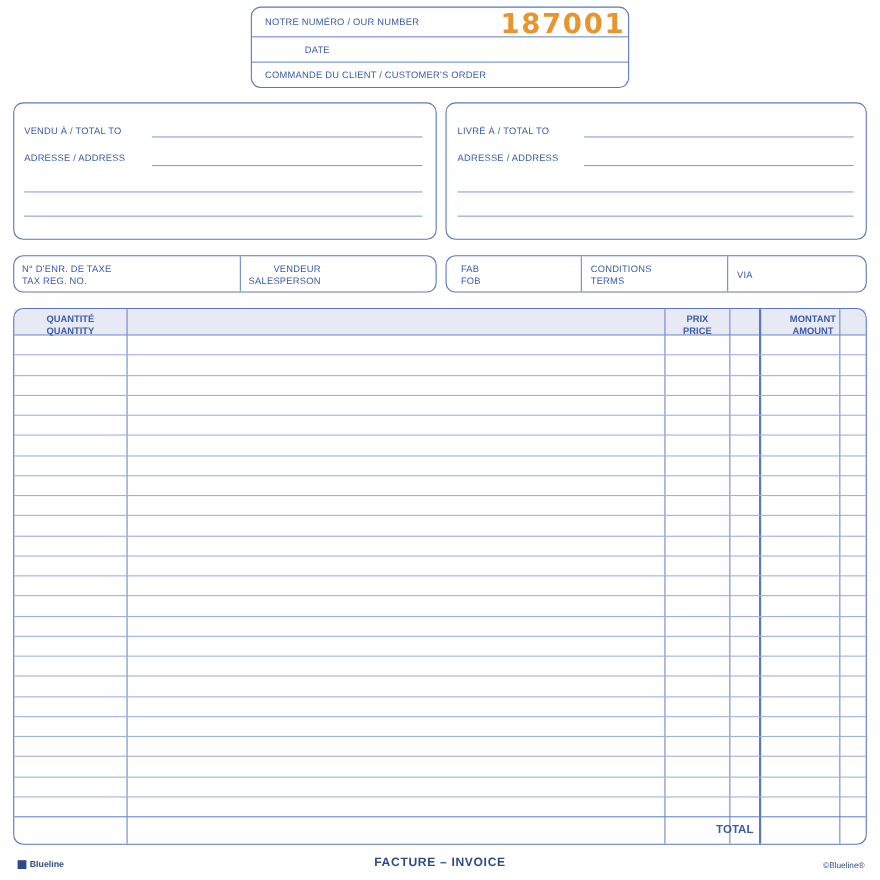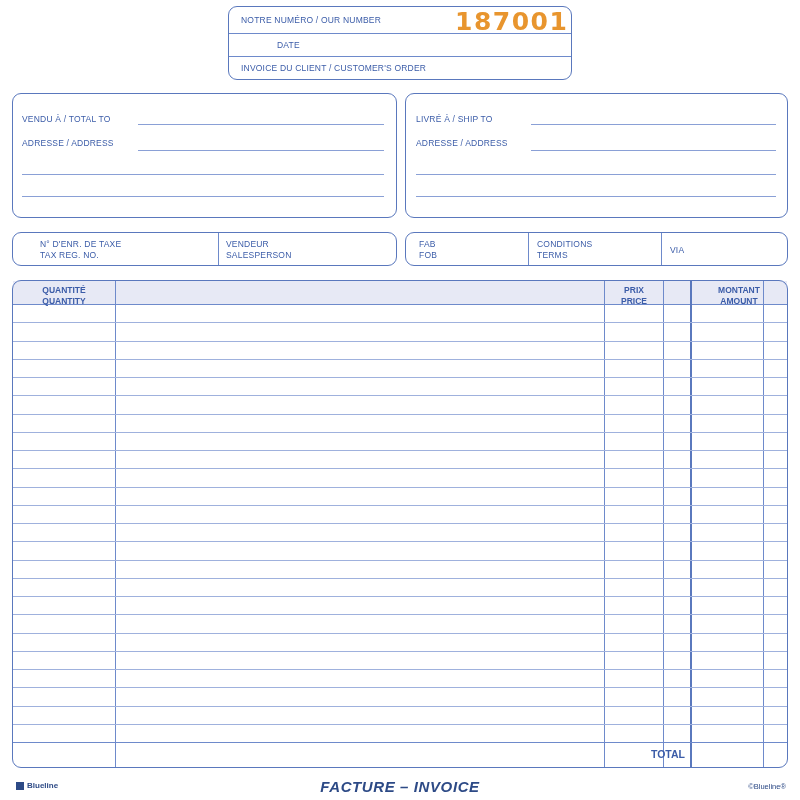--- a/index.html
+++ b/index.html
@@ -79,22 +79,22 @@
   #lbl-sold-to { position: absolute; left: 22px; top: 114px; }
   #lbl-sold-addr { position: absolute; left: 22px; top: 138px; }
   #lbl-ship-to { position: absolute; left: 416px; top: 114px; }
   #lbl-ship-addr { position: absolute; left: 416px; top: 138px; }
 
   .fill-line { position: absolute; height: 0; border-top: 1px solid #8aa0d6; }
 
   
   #tax-box { left: 12px; top: 232px; width: 385px; height: 34px; }
   #fab-box { left: 405px; top: 232px; width: 383px; height: 34px; }
-  #lbl-tax { position: absolute; left: 20px; top: 239px; margin-left: 20px; }
-  #lbl-salesperson { position: absolute; left: 226px; top: 239px; }
+  #lbl-tax { position: absolute; left: 20px; top: 239px; }
+  #lbl-salesperson { position: absolute; left: 226px; top: 239px; text-align: right; }
   #lbl-fab { position: absolute; left: 419px; top: 239px; }
   #lbl-terms { position: absolute; left: 537px; top: 239px; }
   #lbl-via { position: absolute; left: 670px; top: 245px; }
   #tax-div { left: 218px; top: 233px; height: 32px; }
   #fab-div1 { left: 528px; top: 233px; height: 32px; }
   #fab-div2 { left: 661px; top: 233px; height: 32px; }
 
   
   #table-box { left: 12px; top: 280px; width: 776px; height: 488px; }
   #table-head-fill {
@@ -128,25 +128,24 @@
     font-weight: bold;
     color: #3b5ca8;
   }
 
   
   #footer-title {
     position: absolute;
     left: 0; top: 778px;
     width: 800px;
     text-align: center;
-    font-size: 15px;
+    font-size: 11px;
     font-weight: bold;
     letter-spacing: 0.6px;
     color: #2d4a86;
-    font-style: italic;
   }
   #brand-left {
     position: absolute;
     left: 16px; top: 781px;
     font-size: 8px;
     font-weight: bold;
     color: #2d4a86;
     display: flex;
     align-items: center;
     gap: 3px;
@@ -168,32 +167,32 @@
 
 <div class="sheet">
 
   <div class="rbox" id="top-block"></div>
   <div class="hline" id="top-row1-line"></div>
   <div class="hline" id="top-row2-line"></div>
 
   <div class="lbl" id="lbl-our-number">NOTRE NUMÉRO / OUR NUMBER</div>
   <div id="invoice-number">187001</div>
   <div class="lbl" id="lbl-date">DATE</div>
-  <div class="lbl" id="lbl-customer-order">INVOICE DU CLIENT / CUSTOMER'S ORDER</div>
+  <div class="lbl" id="lbl-customer-order">COMMANDE DU CLIENT / CUSTOMER'S ORDER</div>
 
   <div class="rbox" id="sold-box"></div>
   <div class="lbl" id="lbl-sold-to">VENDU À / TOTAL TO</div>
   <div class="lbl" id="lbl-sold-addr">ADRESSE / ADDRESS</div>
   <div class="fill-line" style="left:138px; top:124px; width:246px;"></div>
   <div class="fill-line" style="left:138px; top:150px; width:246px;"></div>
   <div class="fill-line" style="left:22px; top:174px; width:362px;"></div>
   <div class="fill-line" style="left:22px; top:196px; width:362px;"></div>
 
   <div class="rbox" id="ship-box"></div>
-  <div class="lbl" id="lbl-ship-to">LIVRÉ À / SHIP TO</div>
+  <div class="lbl" id="lbl-ship-to">LIVRÉ À / TOTAL TO</div>
   <div class="lbl" id="lbl-ship-addr">ADRESSE / ADDRESS</div>
   <div class="fill-line" style="left:531px; top:124px; width:245px;"></div>
   <div class="fill-line" style="left:531px; top:150px; width:245px;"></div>
   <div class="fill-line" style="left:416px; top:174px; width:360px;"></div>
   <div class="fill-line" style="left:416px; top:196px; width:360px;"></div>
 
   <div class="rbox" id="tax-box"></div>
   <div class="vline" id="tax-div"></div>
   <div class="lbl" id="lbl-tax">N° D'ENR. DE TAXE
 TAX REG. NO.</div>

